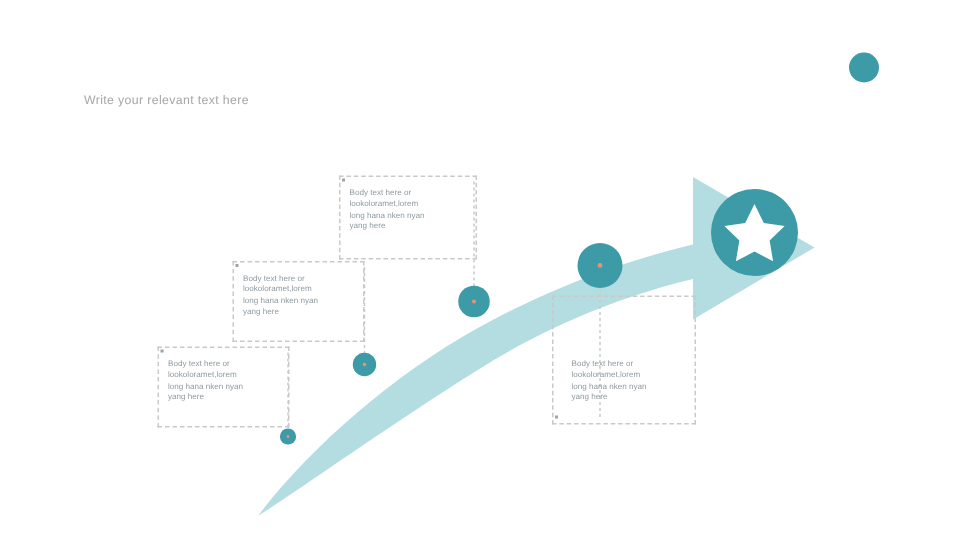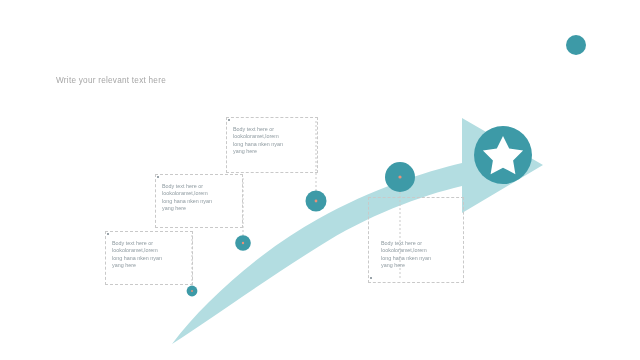--- a/index.html
+++ b/index.html
@@ -18,21 +18,21 @@
   #artwork {
     position: absolute;
     left: 0;
     top: 0;
     width: 640px;
     height: 360px;
   }
   .headline {
     position: absolute;
     left: 56px;
-    top: 76px;
+    top: 62px;
     font-size: 8.2px;
     letter-spacing: 0.25px;
     color: #a6a6a6;
     font-family: "Liberation Sans", sans-serif;
     white-space: nowrap;
   }
   .callout {
     position: absolute;
     box-sizing: border-box;
     border: 1px dashed #c9c9c9;

